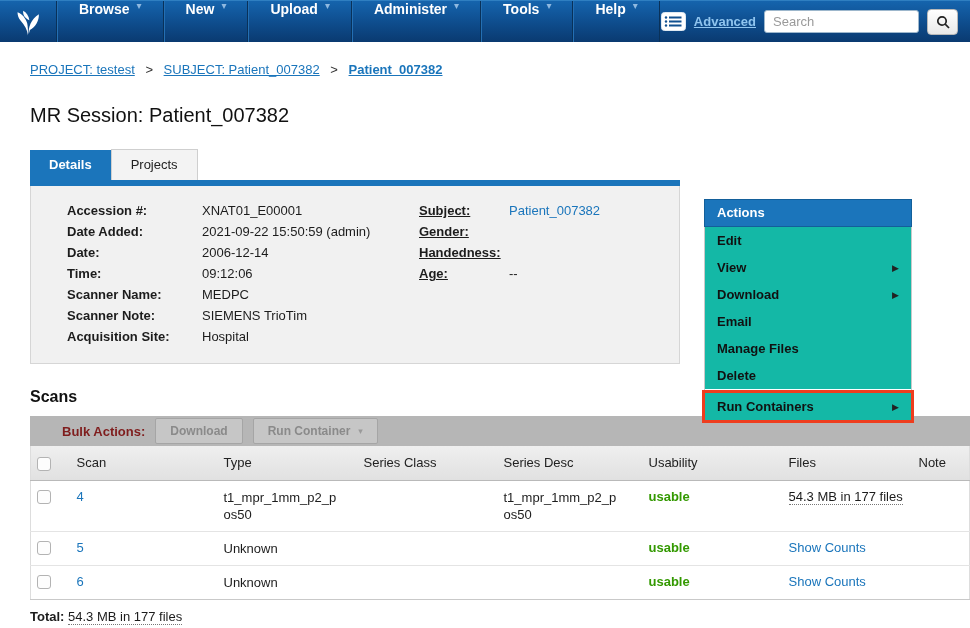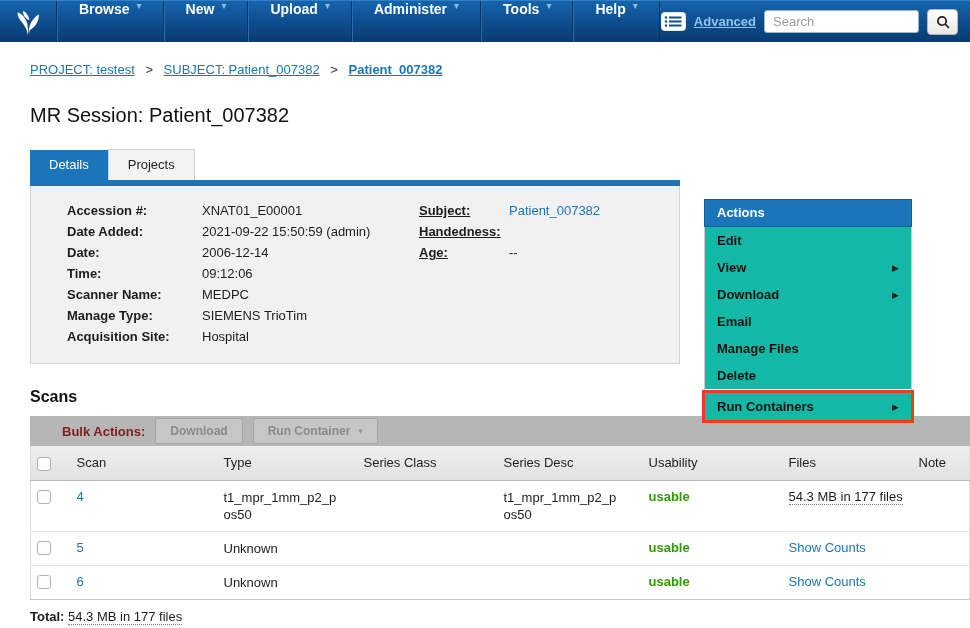--- a/index.html
+++ b/index.html
@@ -31,21 +31,21 @@
   .content { position:relative; }
   .breadcrumb { margin:20px 0 0 30px; font-size:13px; }
   .crumb { color:#1a75bb; text-decoration:underline; cursor:pointer; }
   .crumb.current { font-weight:bold; }
   .crumb-sep { color:#333; margin:0 7px; }
   .page-title { margin:27px 0 0 30px; font-size:20px; font-weight:400; color:#111; }
 
   
   .tabs { margin:23px 0 0 30px; display:flex; align-items:flex-end; height:30px; }
   .tab { padding:7px 19px 8px; font-size:13px; cursor:pointer; }
-  .tab.active { background:#1b75bb; color:#fff; font-weight:normal; }
+  .tab.active { background:#1b75bb; color:#fff; font-weight:bold; }
   .tab.inactive { background:#f3f3f3; color:#222; border:1px solid #cfcfcf; border-bottom:none; }
   .blue-bar { margin-left:30px; width:650px; height:6px; background:#1b75bb; }
   .details-panel { margin-left:30px; width:650px; background:#f1f1f1;
     border:1px solid #d6d6d6; border-top:none; padding:14px 0 16px 18px; display:flex; }
   .fields-left { width:352px;margin-left:18px; }
   .field-row { display:flex; line-height:21px; }
   .flabel { font-weight:bold; width:135px; flex:none; }
   .flabel.narrow { width:90px;text-decoration:underline; }
   .fvalue { color:#1c1c1c; }
   .fvalue.link { color:#1a75bb; cursor:pointer; }
@@ -181,32 +181,36 @@
         </div>
       <div class="field-row">
           <span class="flabel">Time:</span>
           <span class="fvalue">09:12:06</span>
         </div>
       <div class="field-row">
           <span class="flabel">Scanner Name:</span>
           <span class="fvalue">MEDPC</span>
         </div>
       <div class="field-row">
-          <span class="flabel">Manage Type:</span>
+          <span class="flabel">Scanner Note:</span>
           <span class="fvalue">SIEMENS TrioTim</span>
         </div>
       <div class="field-row">
           <span class="flabel">Acquisition Site:</span>
           <span class="fvalue">Hospital</span>
         </div>
     </div>
     <div class="fields-right">
       <div class="field-row">
           <span class="flabel narrow">Subject:</span>
           <span class="fvalue link">Patient_007382</span>
+        </div>
+      <div class="field-row">
+          <span class="flabel narrow">Gender:</span>
+          <span class="fvalue"></span>
         </div>
       <div class="field-row">
           <span class="flabel narrow">Handedness:</span>
           <span class="fvalue"></span>
         </div>
       <div class="field-row">
           <span class="flabel narrow">Age:</span>
           <span class="fvalue">--</span>
         </div>
     </div>

